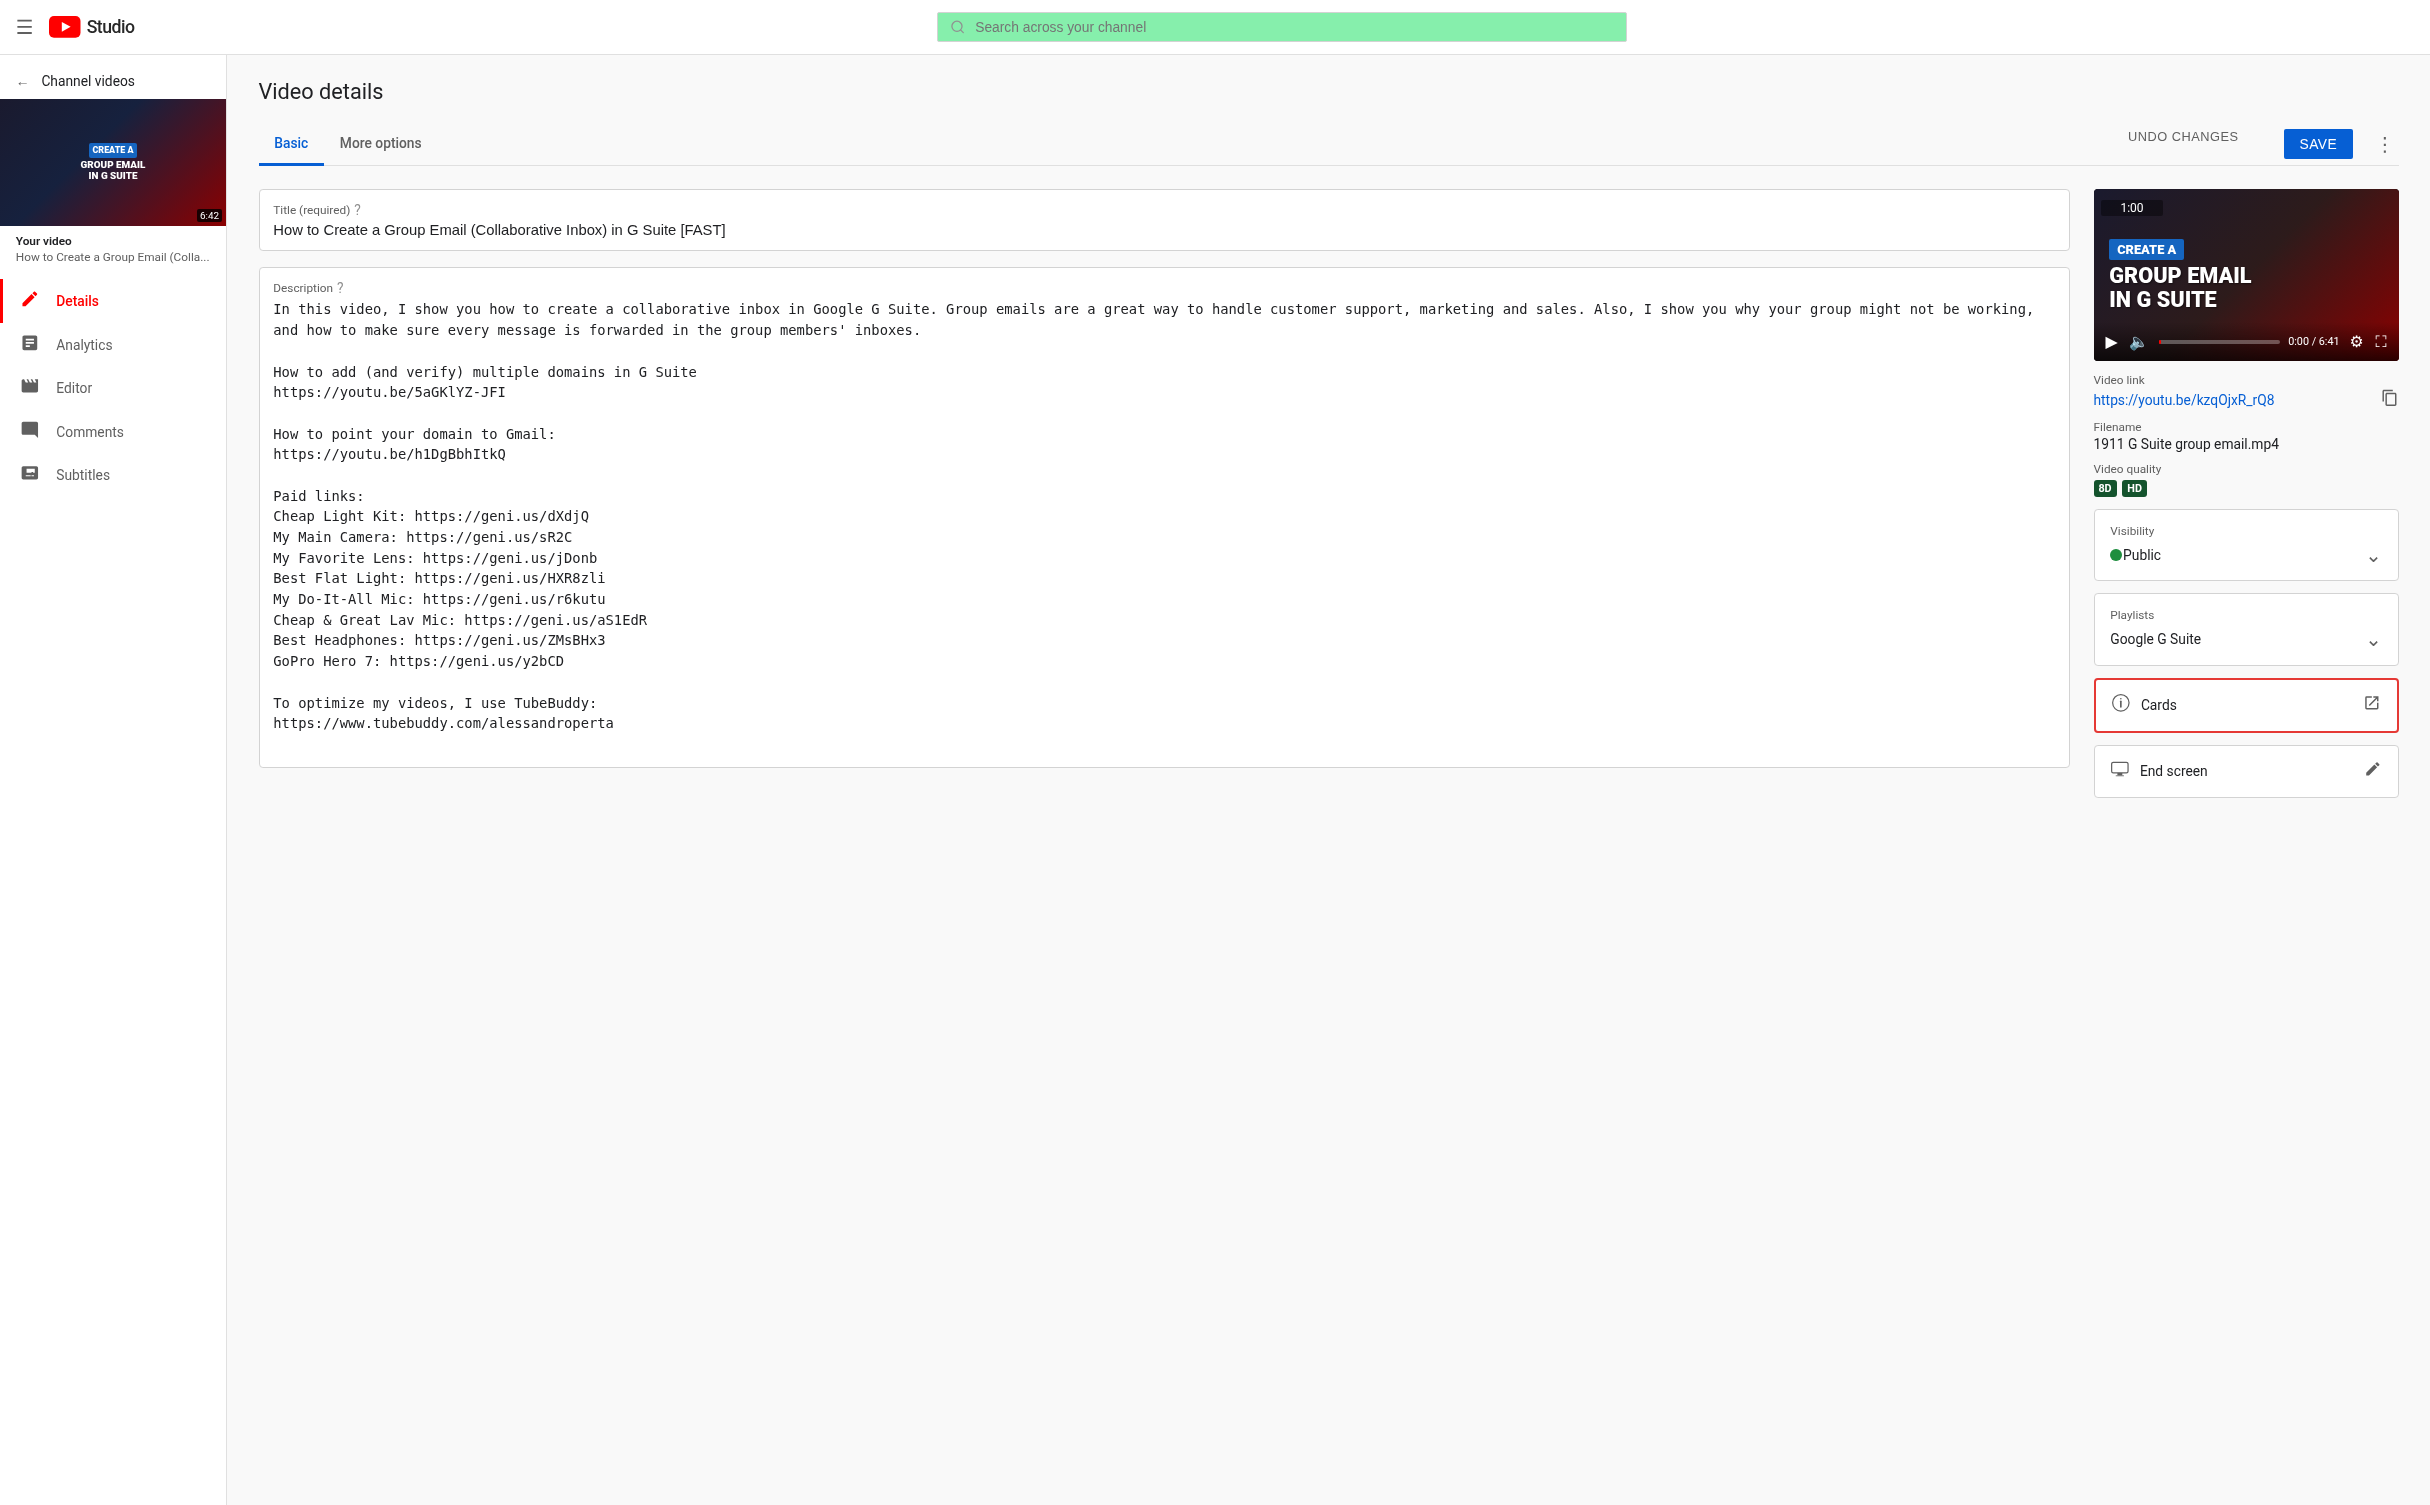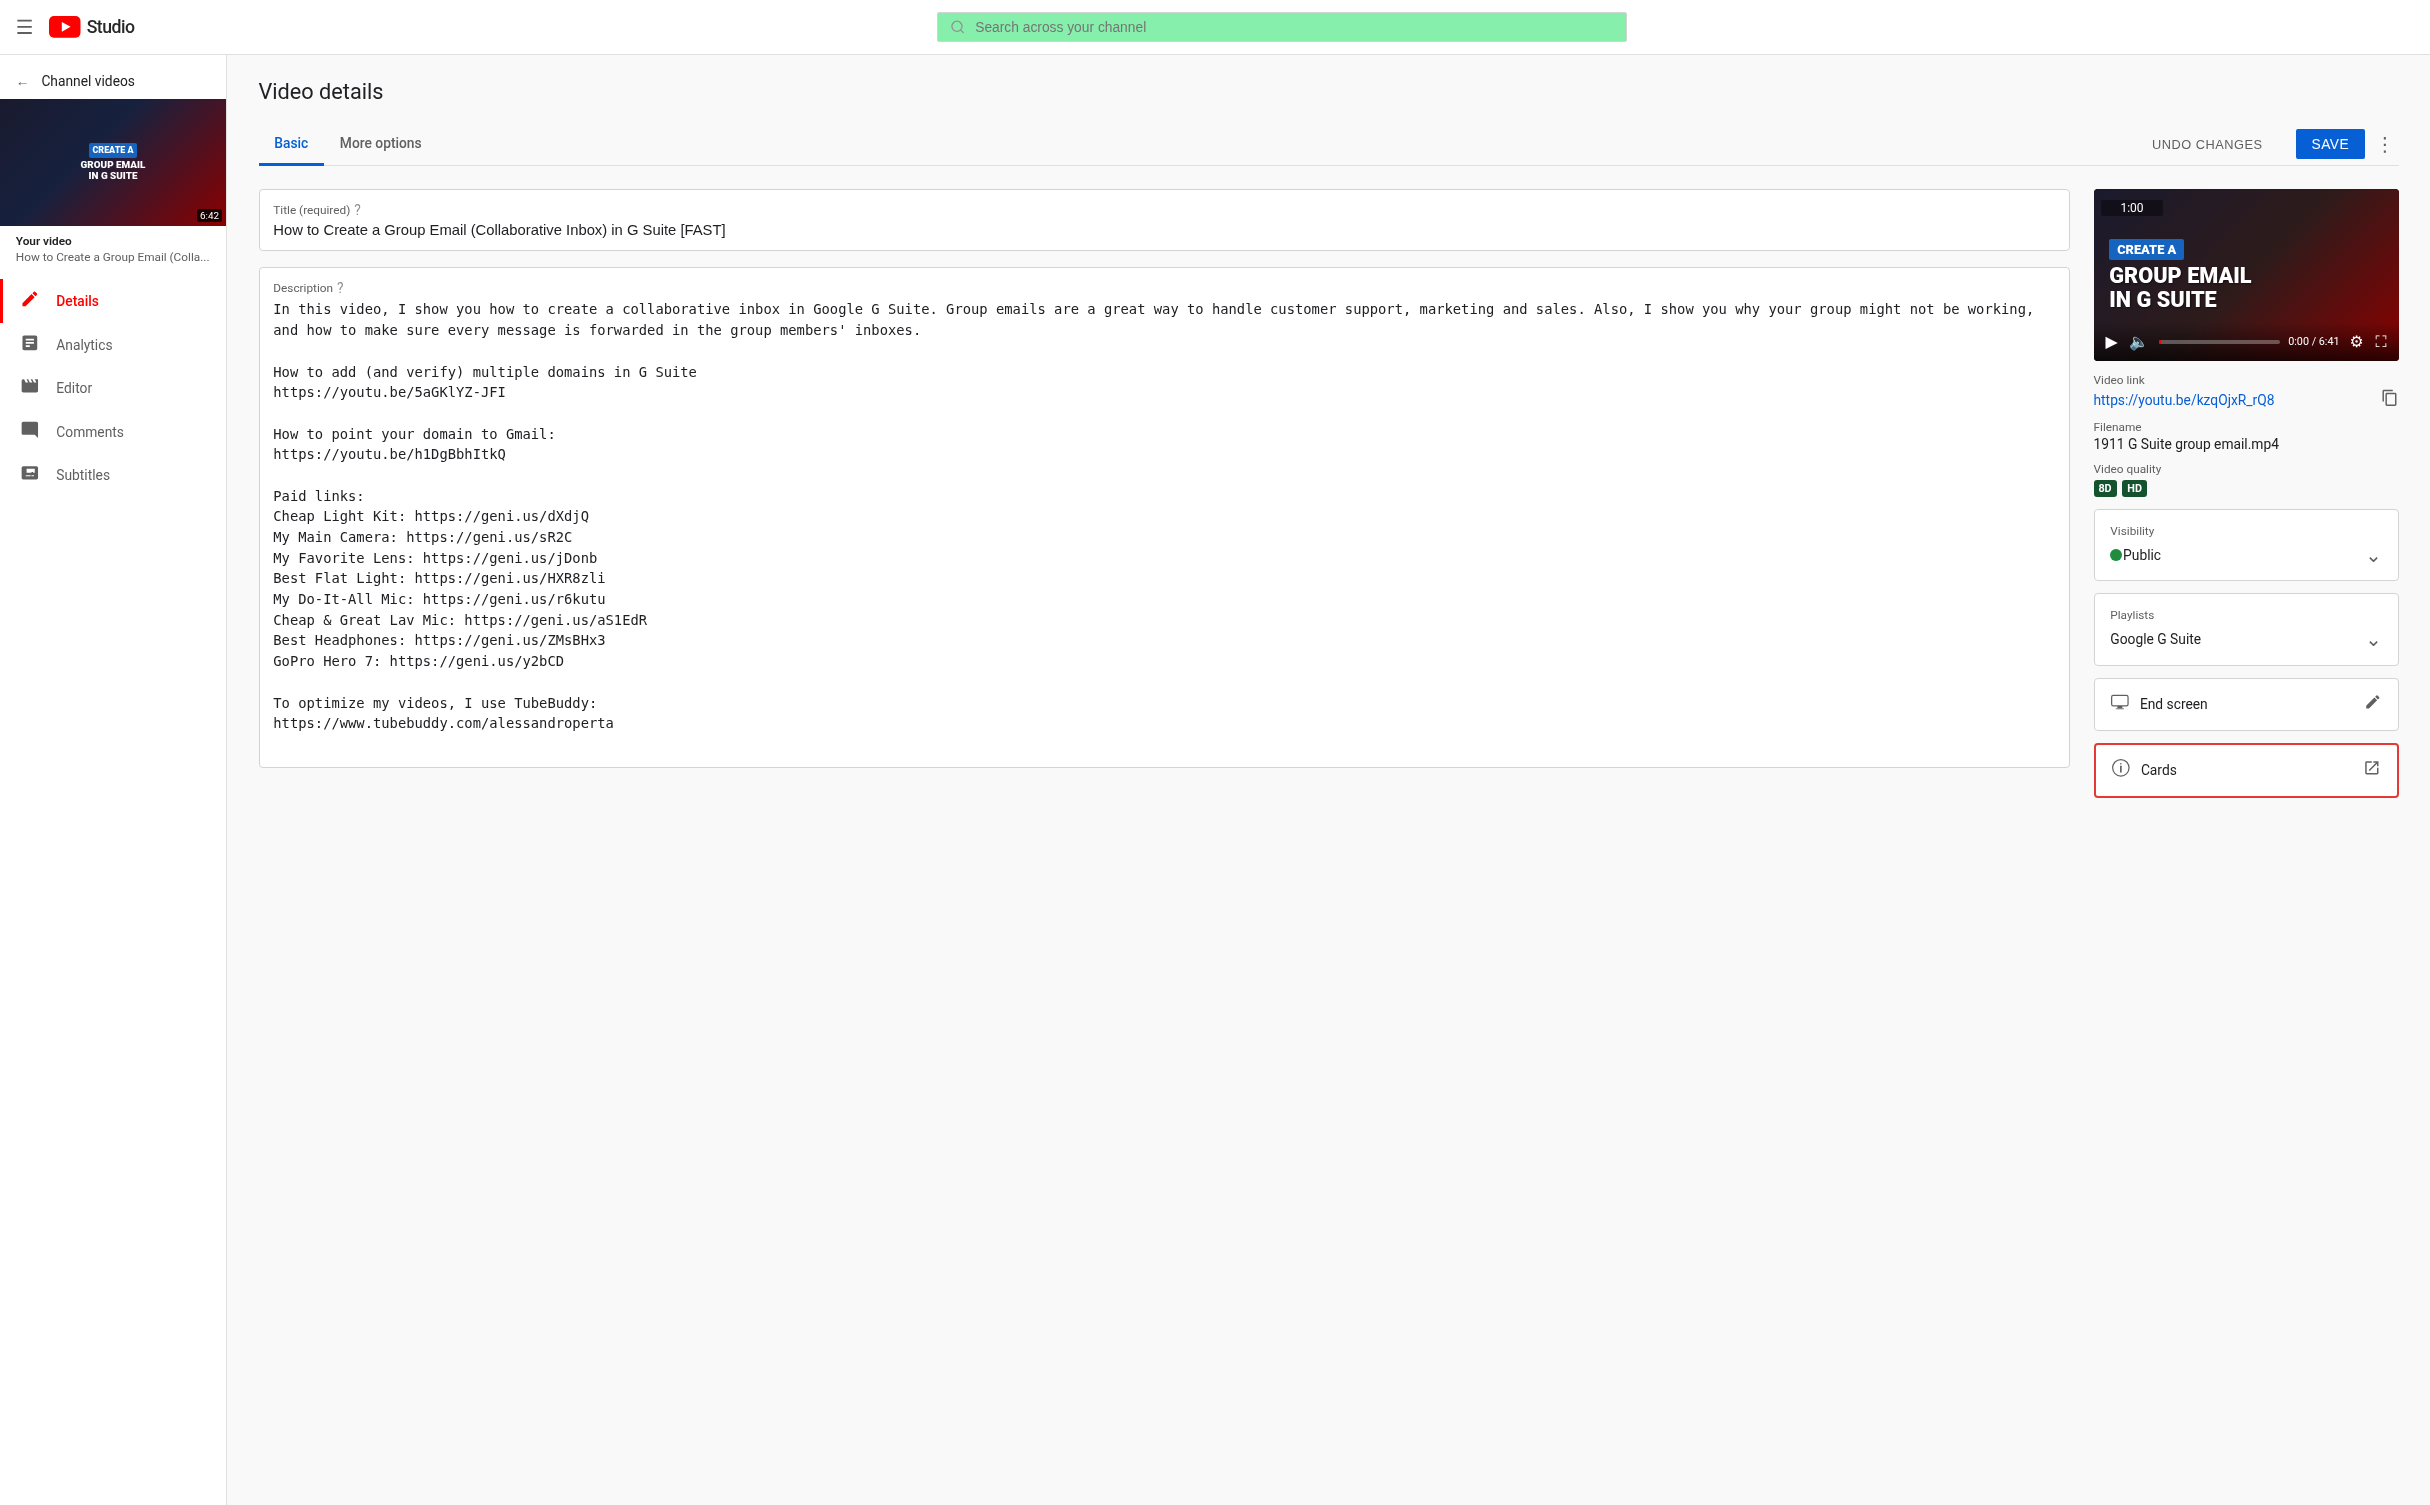--- a/index.html
+++ b/index.html
@@ -87,21 +87,21 @@
     .page-title { font-size: 21.7px; font-weight: 400; color: #202124; margin-bottom: 19.7px; }
 
     
     .tabs { display: flex; border-bottom: 1px solid #e0e0e0; margin-bottom: 23.6px; align-items: center; justify-content: space-between; }
     .tabs-left { display: flex; }
     .tab {
       padding: 11.8px 15.8px; font-size: 13.8px; color: #606060; cursor: pointer;
       border-bottom: 3px solid transparent; margin-bottom: -1px; font-weight: 500;
     }
     .tab.active { color: #065fd4; border-bottom-color: #065fd4; }
-    .tab-actions { display: flex; align-items: center; gap: 6px; }
+    .tab-actions { display: flex; align-items: flex-start; gap: 18px; }
     .btn-undo { background: none; border: none; font-size: 12.8px; font-weight: 500; color: #606060; cursor: pointer; text-transform: uppercase; letter-spacing: 0.5px; }
     .btn-save {
       background: #065fd4; color: #fff; border: none; border-radius: 2px;
       padding: 7.9px 15.8px; font-size: 13.8px; font-weight: 500; cursor: pointer;
       text-transform: uppercase; letter-spacing: 0.5px; margin-left: 27px;
     }
     .btn-more { background: none; border: none; font-size: 19.7px; cursor: pointer; color: #606060; padding: 3.9px; }
 
     
     .form-area { display: flex; gap: 23.6px; }
@@ -422,57 +422,57 @@
         <div class="side-card">
           <div class="side-card-content">
             <div class="side-card-label">Playlists</div>
             <div style="display:flex;align-items:center;justify-content:space-between;">
               <span class="side-card-value">Google G Suite</span>
               <span class="dropdown-arrow">⌄</span>
             </div>
           </div>
         </div>
 
+        <div class="side-card highlighted">
+          <div class="side-card-row">
+            <div class="side-card-left">
+              <span class="side-card-icon">
+                <svg width="19.7" height="19.7" viewBox="0 0 24 24" fill="#606060">
+                    <circle cx="12" cy="12" r="10" fill="none" stroke="#606060" stroke-width="1.5"></circle>
+                    <line x1="12" y1="10" x2="12" y2="17" stroke="#606060" stroke-width="2" stroke-linecap="round"></line>
+                    <circle cx="12" cy="7" r="1" fill="#606060"></circle>
+                  </svg>
+              </span>
+              <span class="side-card-text">Cards</span>
+            </div>
+            <button class="side-card-ext">
+              <svg width="17.7" height="17.7" viewBox="0 0 24 24" fill="#606060">
+                  <path d="M19 19H5V5h7V3H5a2 2 0 00-2 2v14a2 2 0 002 2h14a2 2 0 002-2v-7h-2v7zM14 3v2h3.59l-9.83 9.83 1.41 1.41L19 6.41V10h2V3h-7z"></path>
+                </svg>
+            </button>
+          </div>
+        </div>
+
         <div class="side-card">
           <div class="side-card-row">
             <div class="side-card-left">
               <span class="side-card-icon">
                 <svg width="19.7" height="19.7" viewBox="0 0 24 24" fill="#606060">
                     <rect x="2" y="4" width="20" height="13" rx="2" fill="none" stroke="#606060" stroke-width="1.5"></rect>
                     <rect x="9" y="17" width="6" height="3" fill="#606060"></rect>
                     <rect x="7" y="20" width="10" height="1" fill="#606060"></rect>
                   </svg>
               </span>
               <span class="side-card-text">End screen</span>
             </div>
             <button class="side-card-edit">
               <svg width="17.7" height="17.7" viewBox="0 0 24 24" fill="#606060">
                   <path d="M3 17.25V21h3.75L17.81 9.94l-3.75-3.75L3 17.25zM20.71 7.04c.39-.39.39-1.02 0-1.41l-2.34-2.34a1 1 0 00-1.41 0l-1.83 1.83 3.75 3.75 1.83-1.83z"></path>
                 </svg>
             </button>
           </div>
         </div>
 
-        <div class="side-card highlighted">
-          <div class="side-card-row">
-            <div class="side-card-left">
-              <span class="side-card-icon">
-                <svg width="19.7" height="19.7" viewBox="0 0 24 24" fill="#606060">
-                    <circle cx="12" cy="12" r="10" fill="none" stroke="#606060" stroke-width="1.5"></circle>
-                    <line x1="12" y1="10" x2="12" y2="17" stroke="#606060" stroke-width="2" stroke-linecap="round"></line>
-                    <circle cx="12" cy="7" r="1" fill="#606060"></circle>
-                  </svg>
-              </span>
-              <span class="side-card-text">Cards</span>
-            </div>
-            <button class="side-card-ext">
-              <svg width="17.7" height="17.7" viewBox="0 0 24 24" fill="#606060">
-                  <path d="M19 19H5V5h7V3H5a2 2 0 00-2 2v14a2 2 0 002 2h14a2 2 0 002-2v-7h-2v7zM14 3v2h3.59l-9.83 9.83 1.41 1.41L19 6.41V10h2V3h-7z"></path>
-                </svg>
-            </button>
-          </div>
-        </div>
-
       </div>
     </div>
   </main>
 </div>
 
 
 </body></html>

